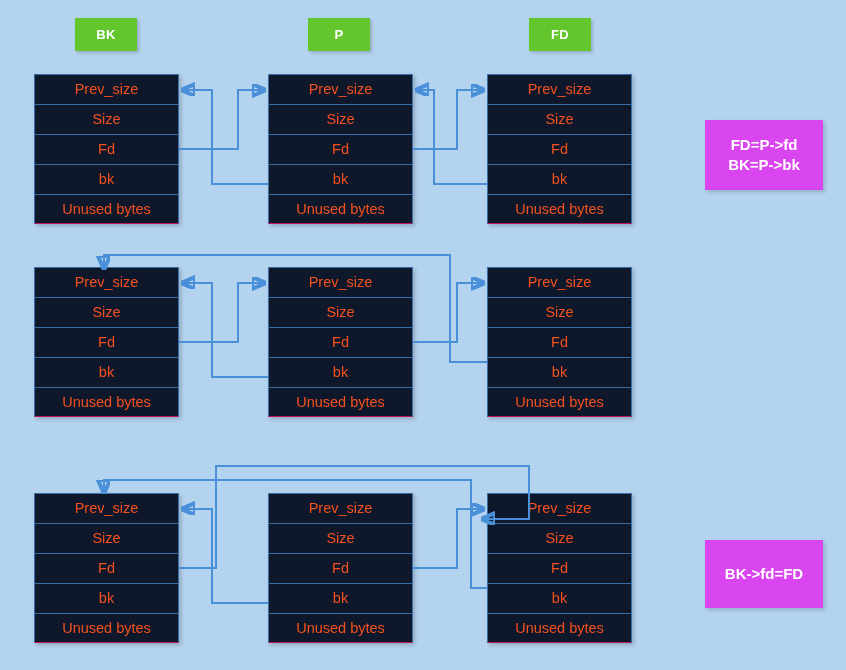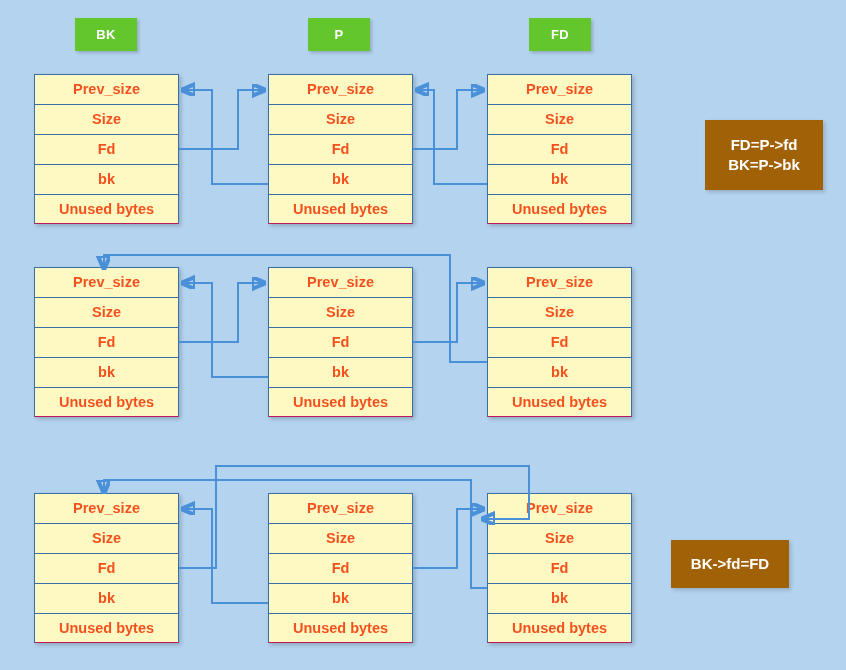--- a/index.html
+++ b/index.html
@@ -40,39 +40,39 @@
 
   
   .chunk {
     position: absolute;
     width: 145px;
     box-shadow: 2px 2px 4px rgba(0,0,0,0.20);
   }
   .chunk .cell {
     height: 30px;
     box-sizing: border-box;
-    background: #fef9c3;
+    background: #0f172a;
     border: 1px solid #3b6fa8;
     border-bottom: none;
     color: #f4511e;
     font-size: 14.5px;
-    font-weight: bold;
+    font-weight: normal;
     display: flex;
     align-items: center;
     justify-content: center;
     line-height: 1;
   }
   .chunk .cell.last {
     border-bottom: 1px solid #be185d;
   }
 
   
   .op-box {
     position: absolute;
-    background: #a16207;
+    background: #d946ef;
     box-shadow: 2px 2px 4px rgba(0,0,0,0.18);
     color: #ffffff;
     font-size: 15px;
     font-weight: bold;
     display: flex;
     flex-direction: column;
     align-items: center;
     justify-content: center;
     text-align: center;
     line-height: 1.35;
@@ -164,21 +164,21 @@
     <div class="cell">Size</div>
     <div class="cell">Fd</div>
     <div class="cell">bk</div>
     <div class="cell last">Unused bytes</div>
   </div>
 
   <div class="op-box" style="left:689px; top:120px; width:118px; height:70px;">
     <span>FD=P-&gt;fd</span>
     <span>BK=P-&gt;bk</span>
   </div>
-  <div class="op-box" style="left:655px; top:540px; width:118px; height:48px;">
+  <div class="op-box" style="left:689px; top:540px; width:118px; height:68px;">
     <span>BK-&gt;fd=FD</span>
   </div>
 
   <svg class="arrows" viewBox="0 0 846 670">
     <defs>
       <marker id="ah" markerWidth="7" markerHeight="7" refX="6" refY="3.0" orient="auto" markerUnits="strokeWidth">
         <path d="M0,0 L7,3 L0,6 z" fill="#4a90d9" stroke="none"></path>
       </marker>
     </defs>
 

